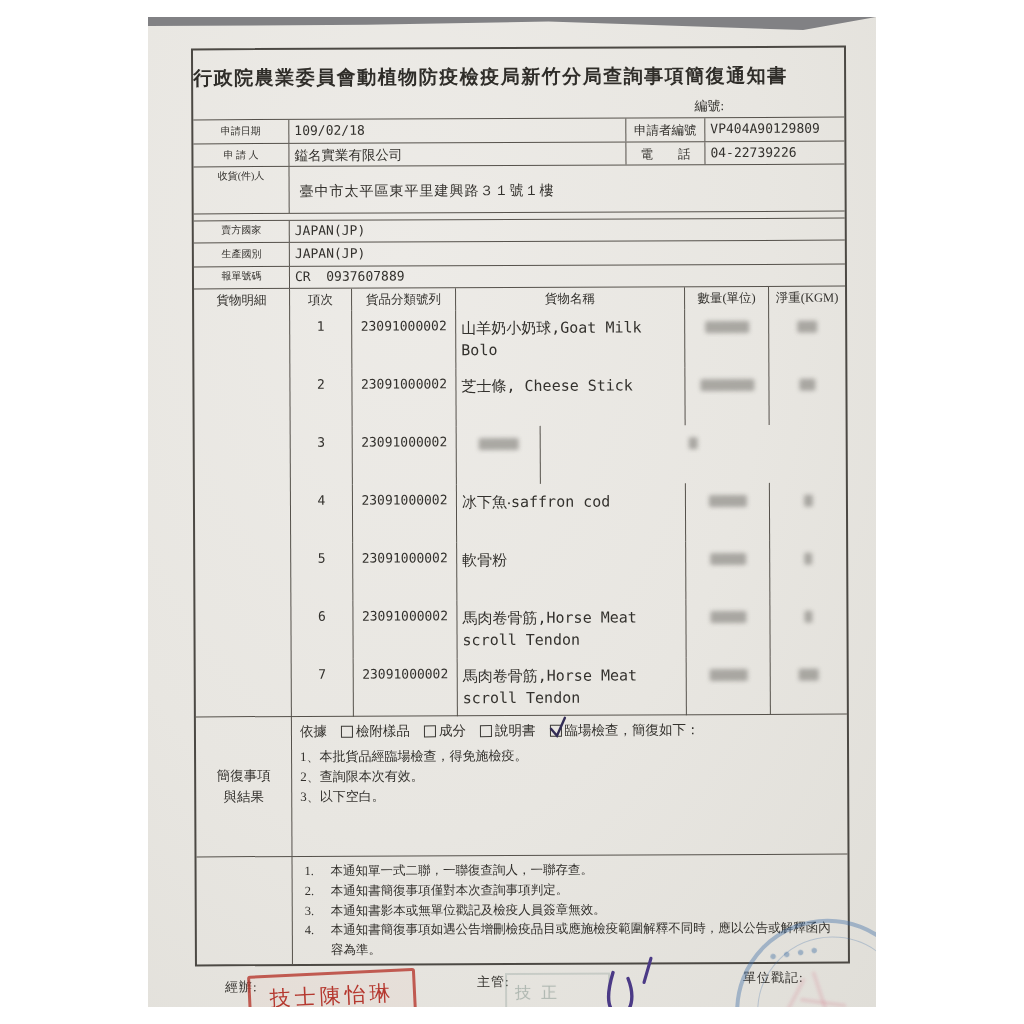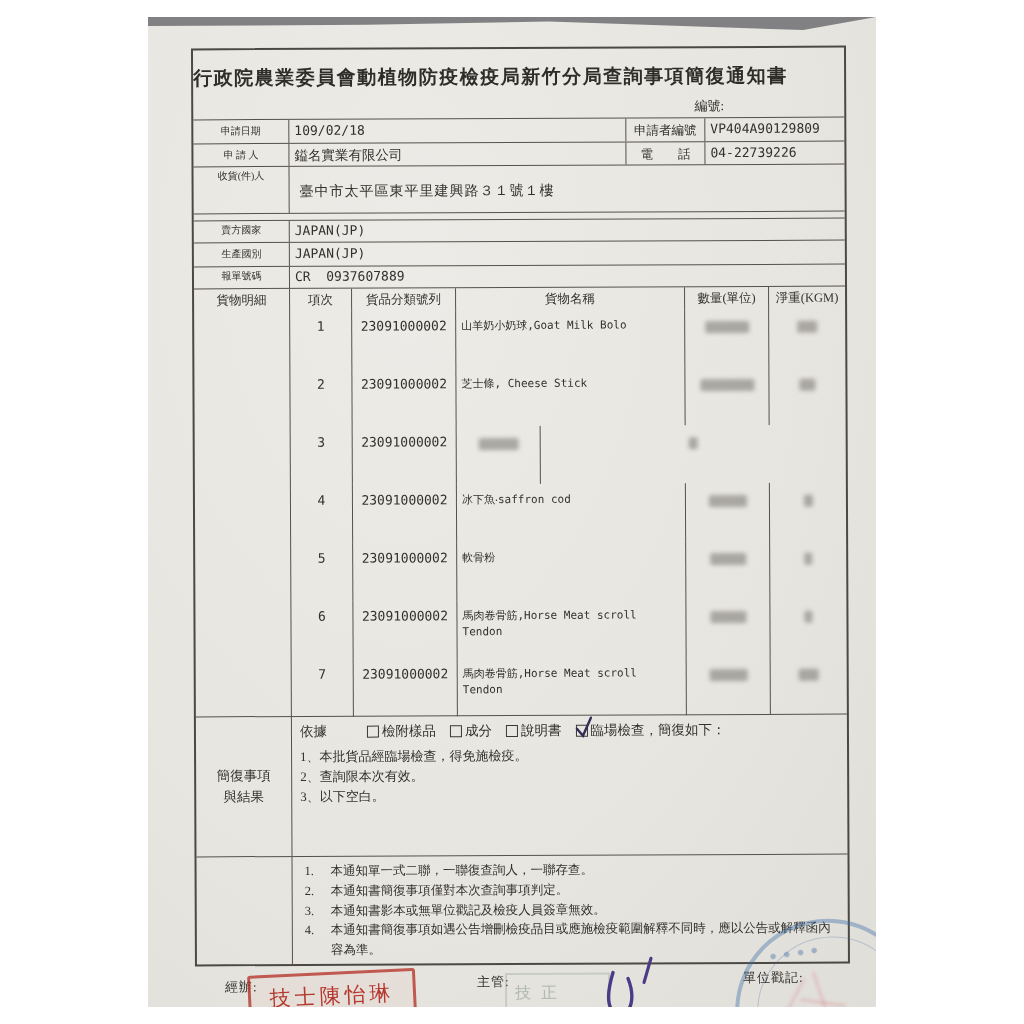--- a/index.html
+++ b/index.html
@@ -29,21 +29,21 @@
   .r-date{height:24px;} .r-appl{height:23px;} .r-consignee{height:47px;} .r-spacer{height:7px;}
   .r-seller{height:22px;} .r-origin{height:24px;} .r-decl{height:22px;}
   .r-ghdr{height:23px;} .g-hdr-cell{font-size:12.5px;text-align:center;padding-top:3px;}
   .consignee-val{padding-top:16px;padding-left:10px;font-size:14px;letter-spacing:1px;}
 
   .goods-body{height:405px;display:block;}
   .g-row{display:flex;height:58px;}
   .g1{width:95px;} .g2{width:62px;text-align:center;} .g3{width:104px;text-align:center;}
   .g4{width:229px;} .g5{width:84px;} .g6{flex:1;}
   .g-row .cell{padding-top:8px;}
-  .g-name{font-size:11px;line-height:1.45;}
+  .g-name{font-size:15px;line-height:1.45;}
   .blob{height:12px;background:#8f8d88;border-radius:2px;filter:blur(2.3px);opacity:.7;margin:4px auto 0;}
 
   .r-reply{height:140px;}
   .reply-label{width:95px;display:flex;flex-direction:column;justify-content:center;align-items:center;font-size:13.5px;line-height:1.5;}
   .reply-content{flex:1;padding:6px 8px 0 8px;font-size:13px;}
   .basis-line{display:flex;align-items:center;gap:14px;font-size:13.5px;}
   .cb{display:inline-flex;align-items:center;gap:3px;position:relative;}
   .box{display:inline-block;width:12px;height:12px;border:1.5px solid #3a3834;box-sizing:border-box;position:relative;background:transparent;}
   .box svg{position:absolute;left:-4px;top:-10px;overflow:visible;}
   .reply-lines{margin-top:6px;line-height:1.55;font-size:13px;}
@@ -224,21 +224,21 @@
         </div>
       </div>
 
       <div class="row r-reply">
         <div class="reply-label">
           <span>簡復事項</span>
           <span>與結果</span>
         </div>
         <div class="reply-content bl">
           <div class="basis-line">
-            <span style="margin-right:26px;">依據</span>
+            <span style="">依據</span>
             <span class="cb">
               <span class="box"></span>
               <span>檢附樣品</span>
             </span>
             <span class="cb">
               <span class="box"></span>
               <span>成分</span>
             </span>
             <span class="cb">
               <span class="box"></span>

